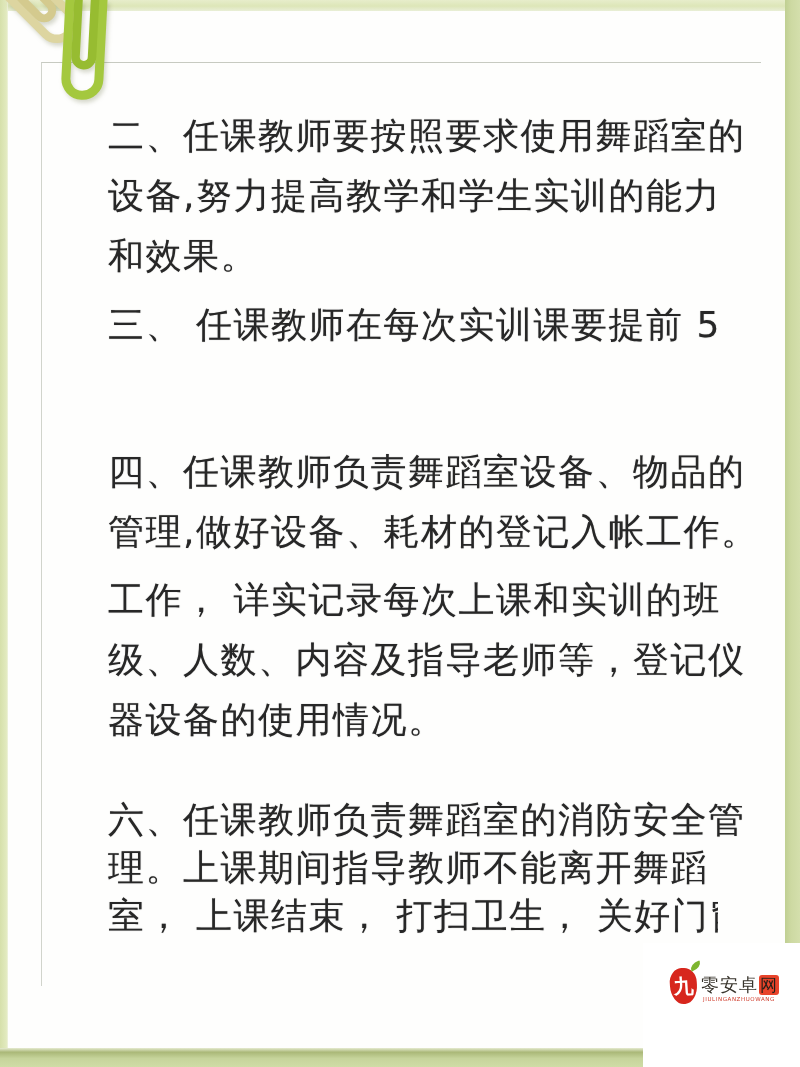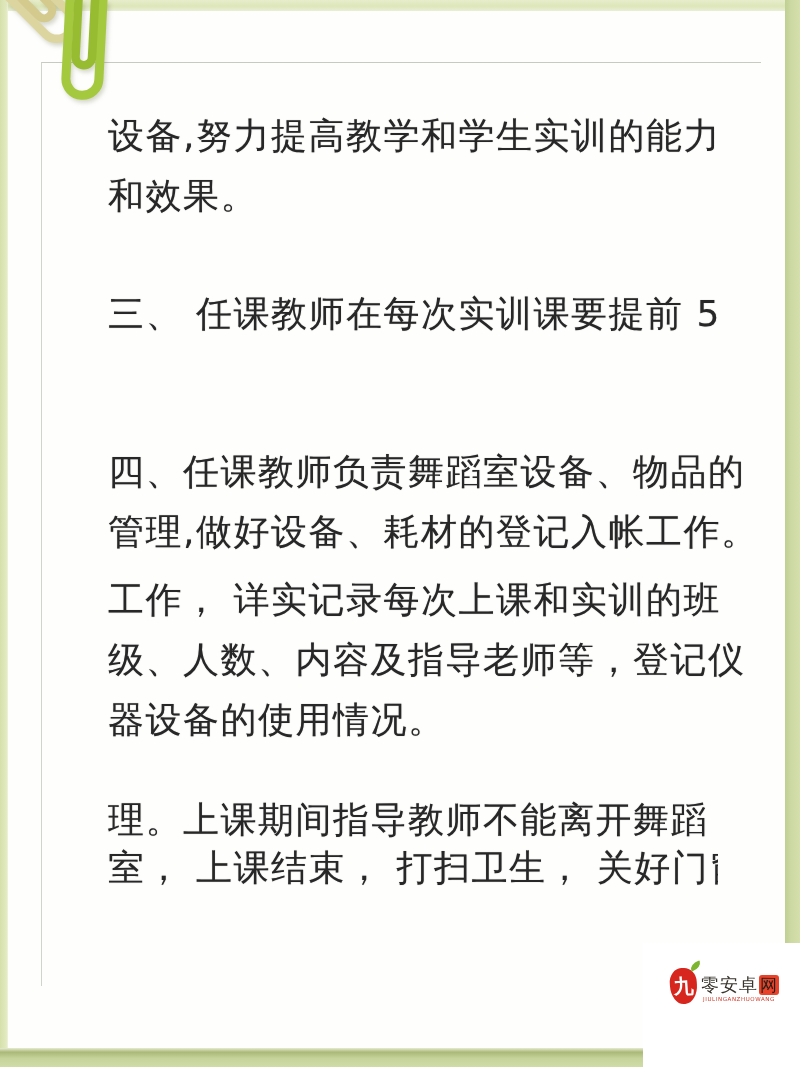--- a/index.html
+++ b/index.html
@@ -20,21 +20,21 @@
   
   .page{position:absolute;left:8px;top:11px;width:777px;height:1037px;background:#fefefd;}
   
   .inner-frame{position:absolute;left:41px;top:62px;width:719px;height:923px;
     border-top:1px solid rgba(155,160,145,.55);
     border-left:1px solid rgba(155,160,145,.45);}
   
   .content{position:absolute;left:108px;top:0;width:600px;color:#272727;}
   .para{position:absolute;left:0;white-space:nowrap;font-size:36px;line-height:60px;
     letter-spacing:1.5px;font-weight:500;text-shadow:0 0 1px rgba(45,45,45,.45);}
-  .p1{top:106px}.p2{top:284px}.p3{top:442px}.p4{top:570px}
+  .p1{top:106px}.p2{top:295px}.p3{top:442px}.p4{top:570px}
   .p5{top:796px;line-height:48px;}
   .cutoff{display:inline-block;width:9px;overflow:hidden;vertical-align:bottom;}
   
   .clips{position:absolute;left:0;top:0;filter:drop-shadow(2px 3px 2px rgba(90,100,50,.25));}
   
   .wm-box{position:absolute;left:643px;top:943px;width:157px;height:124px;background:#ffffff;}
   .wm-logo{position:absolute;left:27px;top:22px;width:120px;height:48px;}
   .wm-apple{position:absolute;left:0;top:3px;width:27px;height:36px;background:#d7261d;
     border-radius:46% 46% 48% 48%/40% 40% 52% 52%;
     display:flex;align-items:center;justify-content:center;
@@ -54,36 +54,38 @@
 <div class="page"></div>
 <div class="inner-frame"></div>
 
 <div class="border-top"></div>
 <div class="border-left"></div>
 <div class="border-right"></div>
 <div class="border-bottom"></div>
 
 <div class="content">
   <div class="para p1">
+    <div>二、任课教师要按照要求使用舞蹈室的</div>
     <div>设备,努力提高教学和学生实训的能力</div>
     <div>和效果。</div>
   </div>
   <div class="para p2">
     <div>三、 任课教师在每次实训课要提前 5</div>
   </div>
   <div class="para p3">
     <div>四、任课教师负责舞蹈室设备、物品的</div>
     <div>管理,做好设备、耗材的登记入帐工作。</div>
   </div>
   <div class="para p4">
     <div>工作， 详实记录每次上课和实训的班</div>
     <div>级、人数、内容及指导老师等，登记仪</div>
     <div>器设备的使用情况。</div>
   </div>
   <div class="para p5">
+    <div>六、任课教师负责舞蹈室的消防安全管</div>
     <div>理。上课期间指导教师不能离开舞蹈</div>
     <div><span>室， 上课结束， 打扫卫生， 关好门</span><span class="cutoff"><span>窗</span></span></div>
   </div>
 </div>
 
 <svg class="clips" width="150" height="140" viewBox="0 0 150 140">
   <g transform="translate(-4,-4) rotate(-45)">
     <path d="M 8,-90 L 8,62 a16,16 0 0 0 32,0 L 40,-90" fill="none" stroke="#ddd5a0" stroke-width="8.5"></path>
     <path d="M 32,-90 L 32,44 a8,8 0 0 1 -16,0 L 16,-40" fill="none" stroke="#d4ca8e" stroke-width="8"></path>
   </g>

